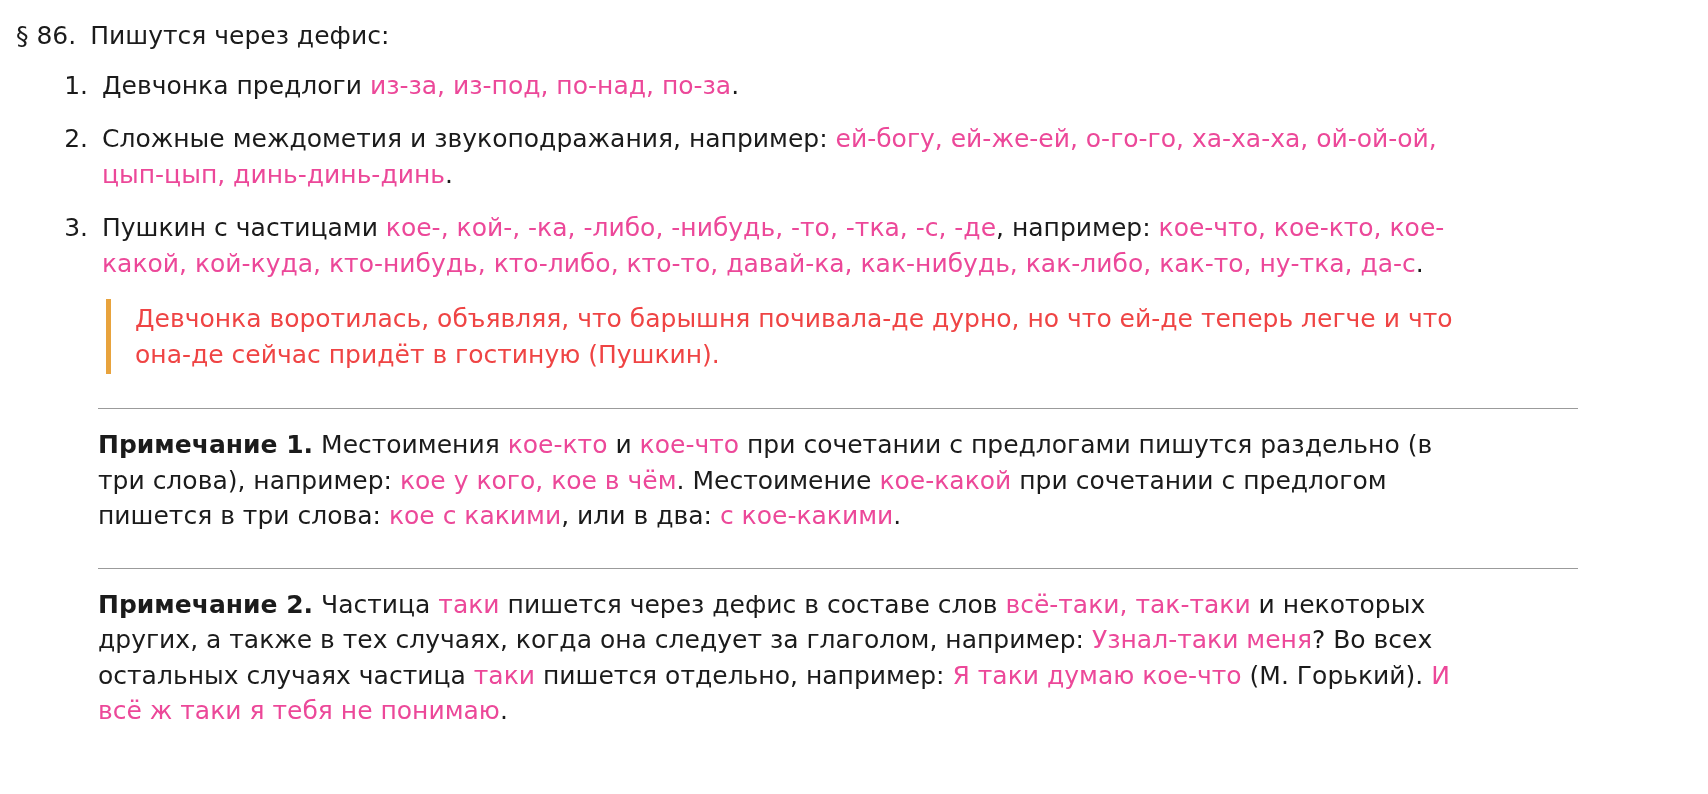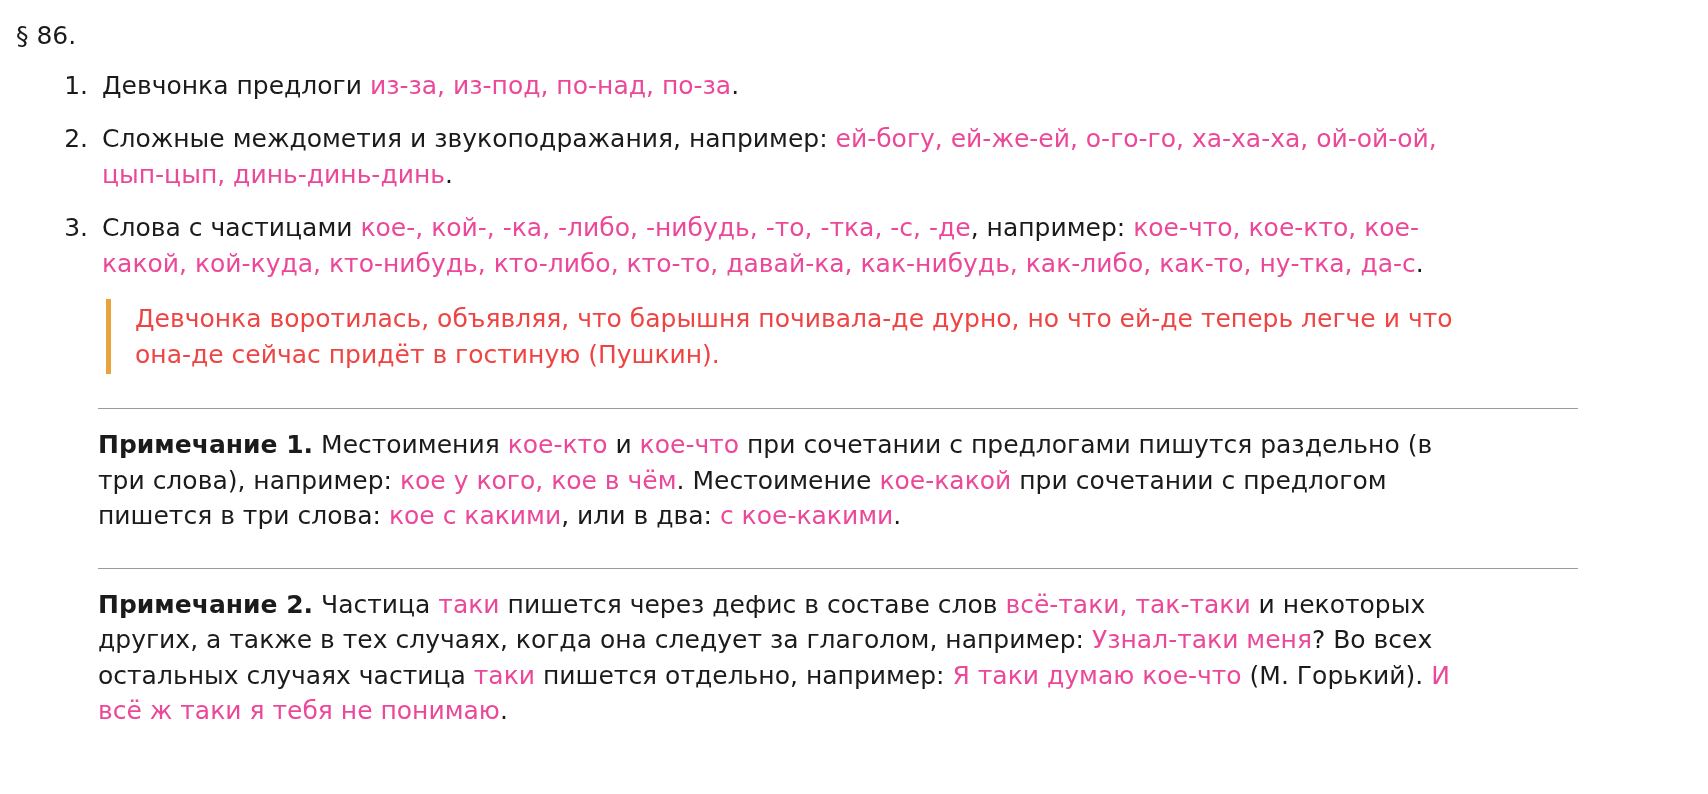--- a/index.html
+++ b/index.html
@@ -73,34 +73,35 @@
   }
   .note b { font-weight: bold; }
 </style>
 </head>
 <body>
 
 <div class="page">
 
   <div class="para-section">
     <span class="sec-num">§ 86.</span>
+    <span class="sec-title">Пишутся через дефис:</span>
   </div>
 
   <ol class="rules">
     <li>
       <span class="num">1.</span>
       <span class="txt"><span>Девчонка предлоги </span><span class="hl">из-за, из-под, по-над, по-за</span><span>.</span></span>
     </li>
     <li>
       <span class="num">2.</span>
       <span class="txt"><span>Сложные междометия и звукоподражания, например: </span><span class="hl">ей-богу, ей-же-ей, о-го-го, ха-ха-ха, ой-ой-ой, цып-цып, динь-динь-динь</span><span>.</span></span>
     </li>
     <li>
       <span class="num">3.</span>
-      <span class="txt"><span>Слова с частицами </span><span class="hl">кое-, кой-, -ка, -либо, -нибудь, -то, -тка, -с, -де</span><span>, например: </span><span class="hl">кое-что, кое-кто, кое-какой, кой-куда, кто-нибудь, кто-либо, кто-то, давай-ка, как-нибудь, как-либо, как-то, ну-тка, да-с</span><span>.</span></span>
+      <span class="txt"><span>Пушкин с частицами </span><span class="hl">кое-, кой-, -ка, -либо, -нибудь, -то, -тка, -с, -де</span><span>, например: </span><span class="hl">кое-что, кое-кто, кое-какой, кой-куда, кто-нибудь, кто-либо, кто-то, давай-ка, как-нибудь, как-либо, как-то, ну-тка, да-с</span><span>.</span></span>
     </li>
   </ol>
 
   <div class="quote">
     <span>Девчонка воротилась, объявляя, что барышня почивала-де дурно, но что ей-де теперь легче и что она-де сейчас придёт в гостиную (Пушкин).</span>
   </div>
 
   <hr class="sep">
 
   <div class="note">

